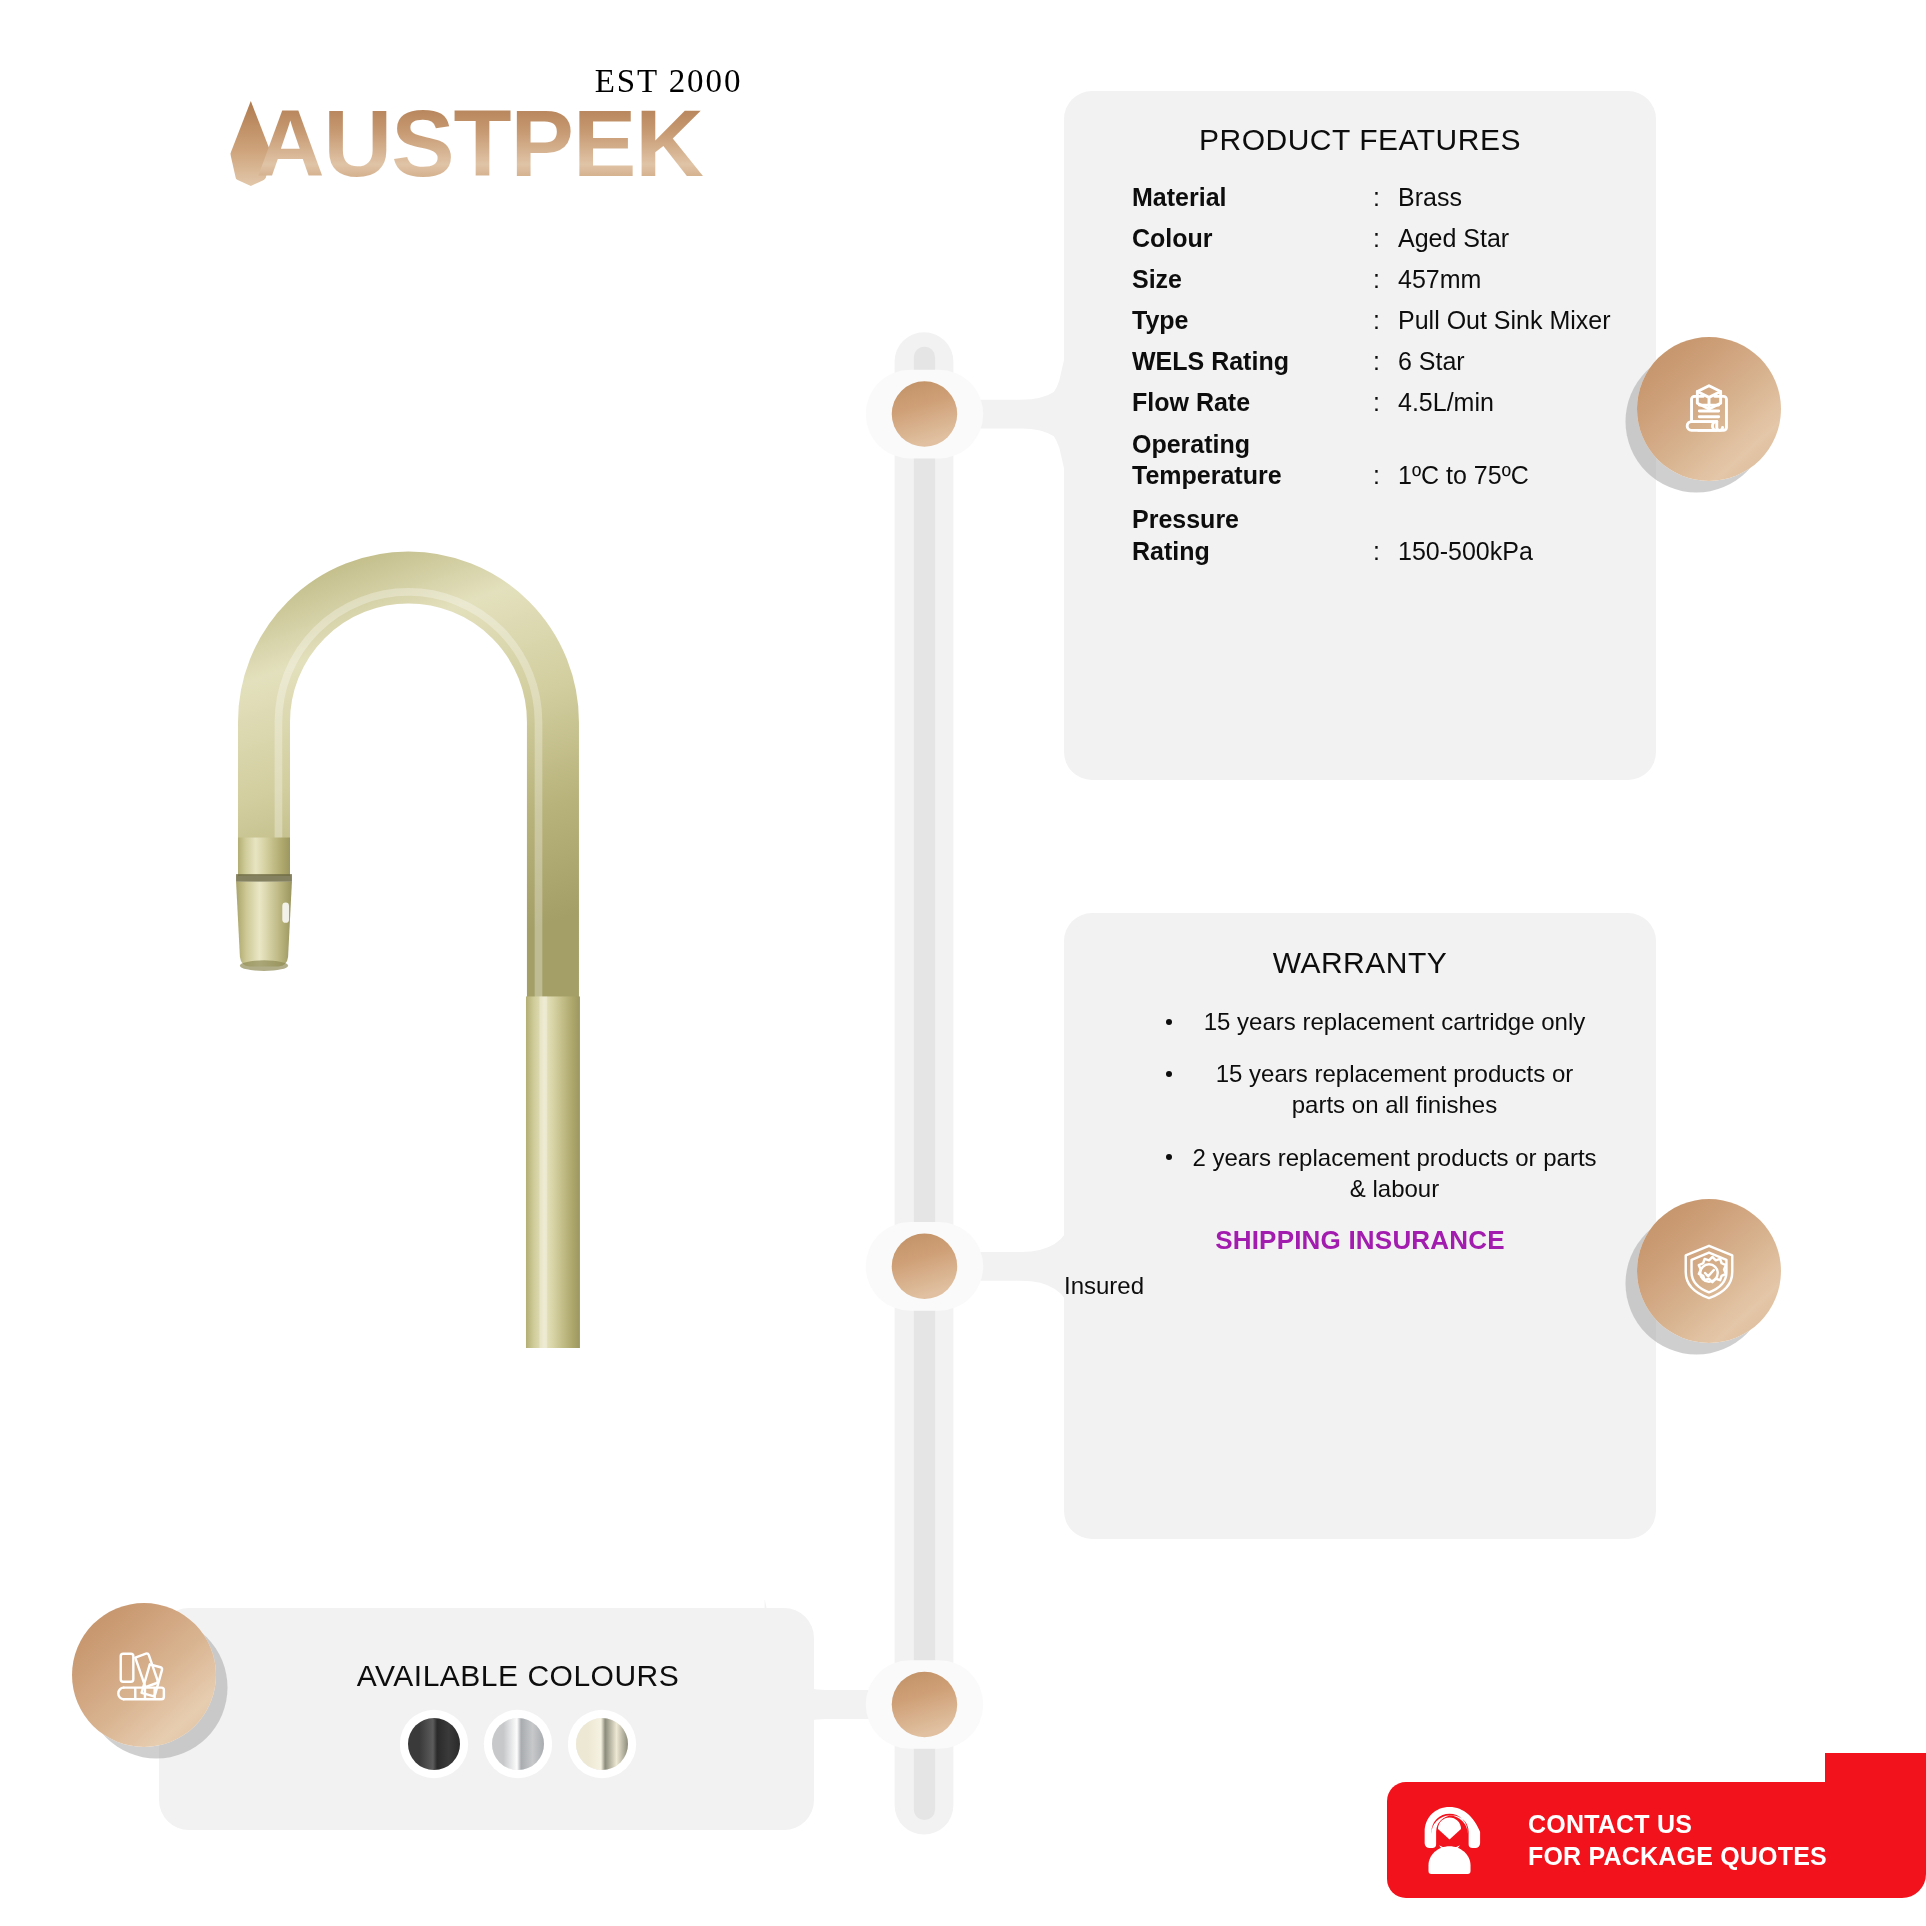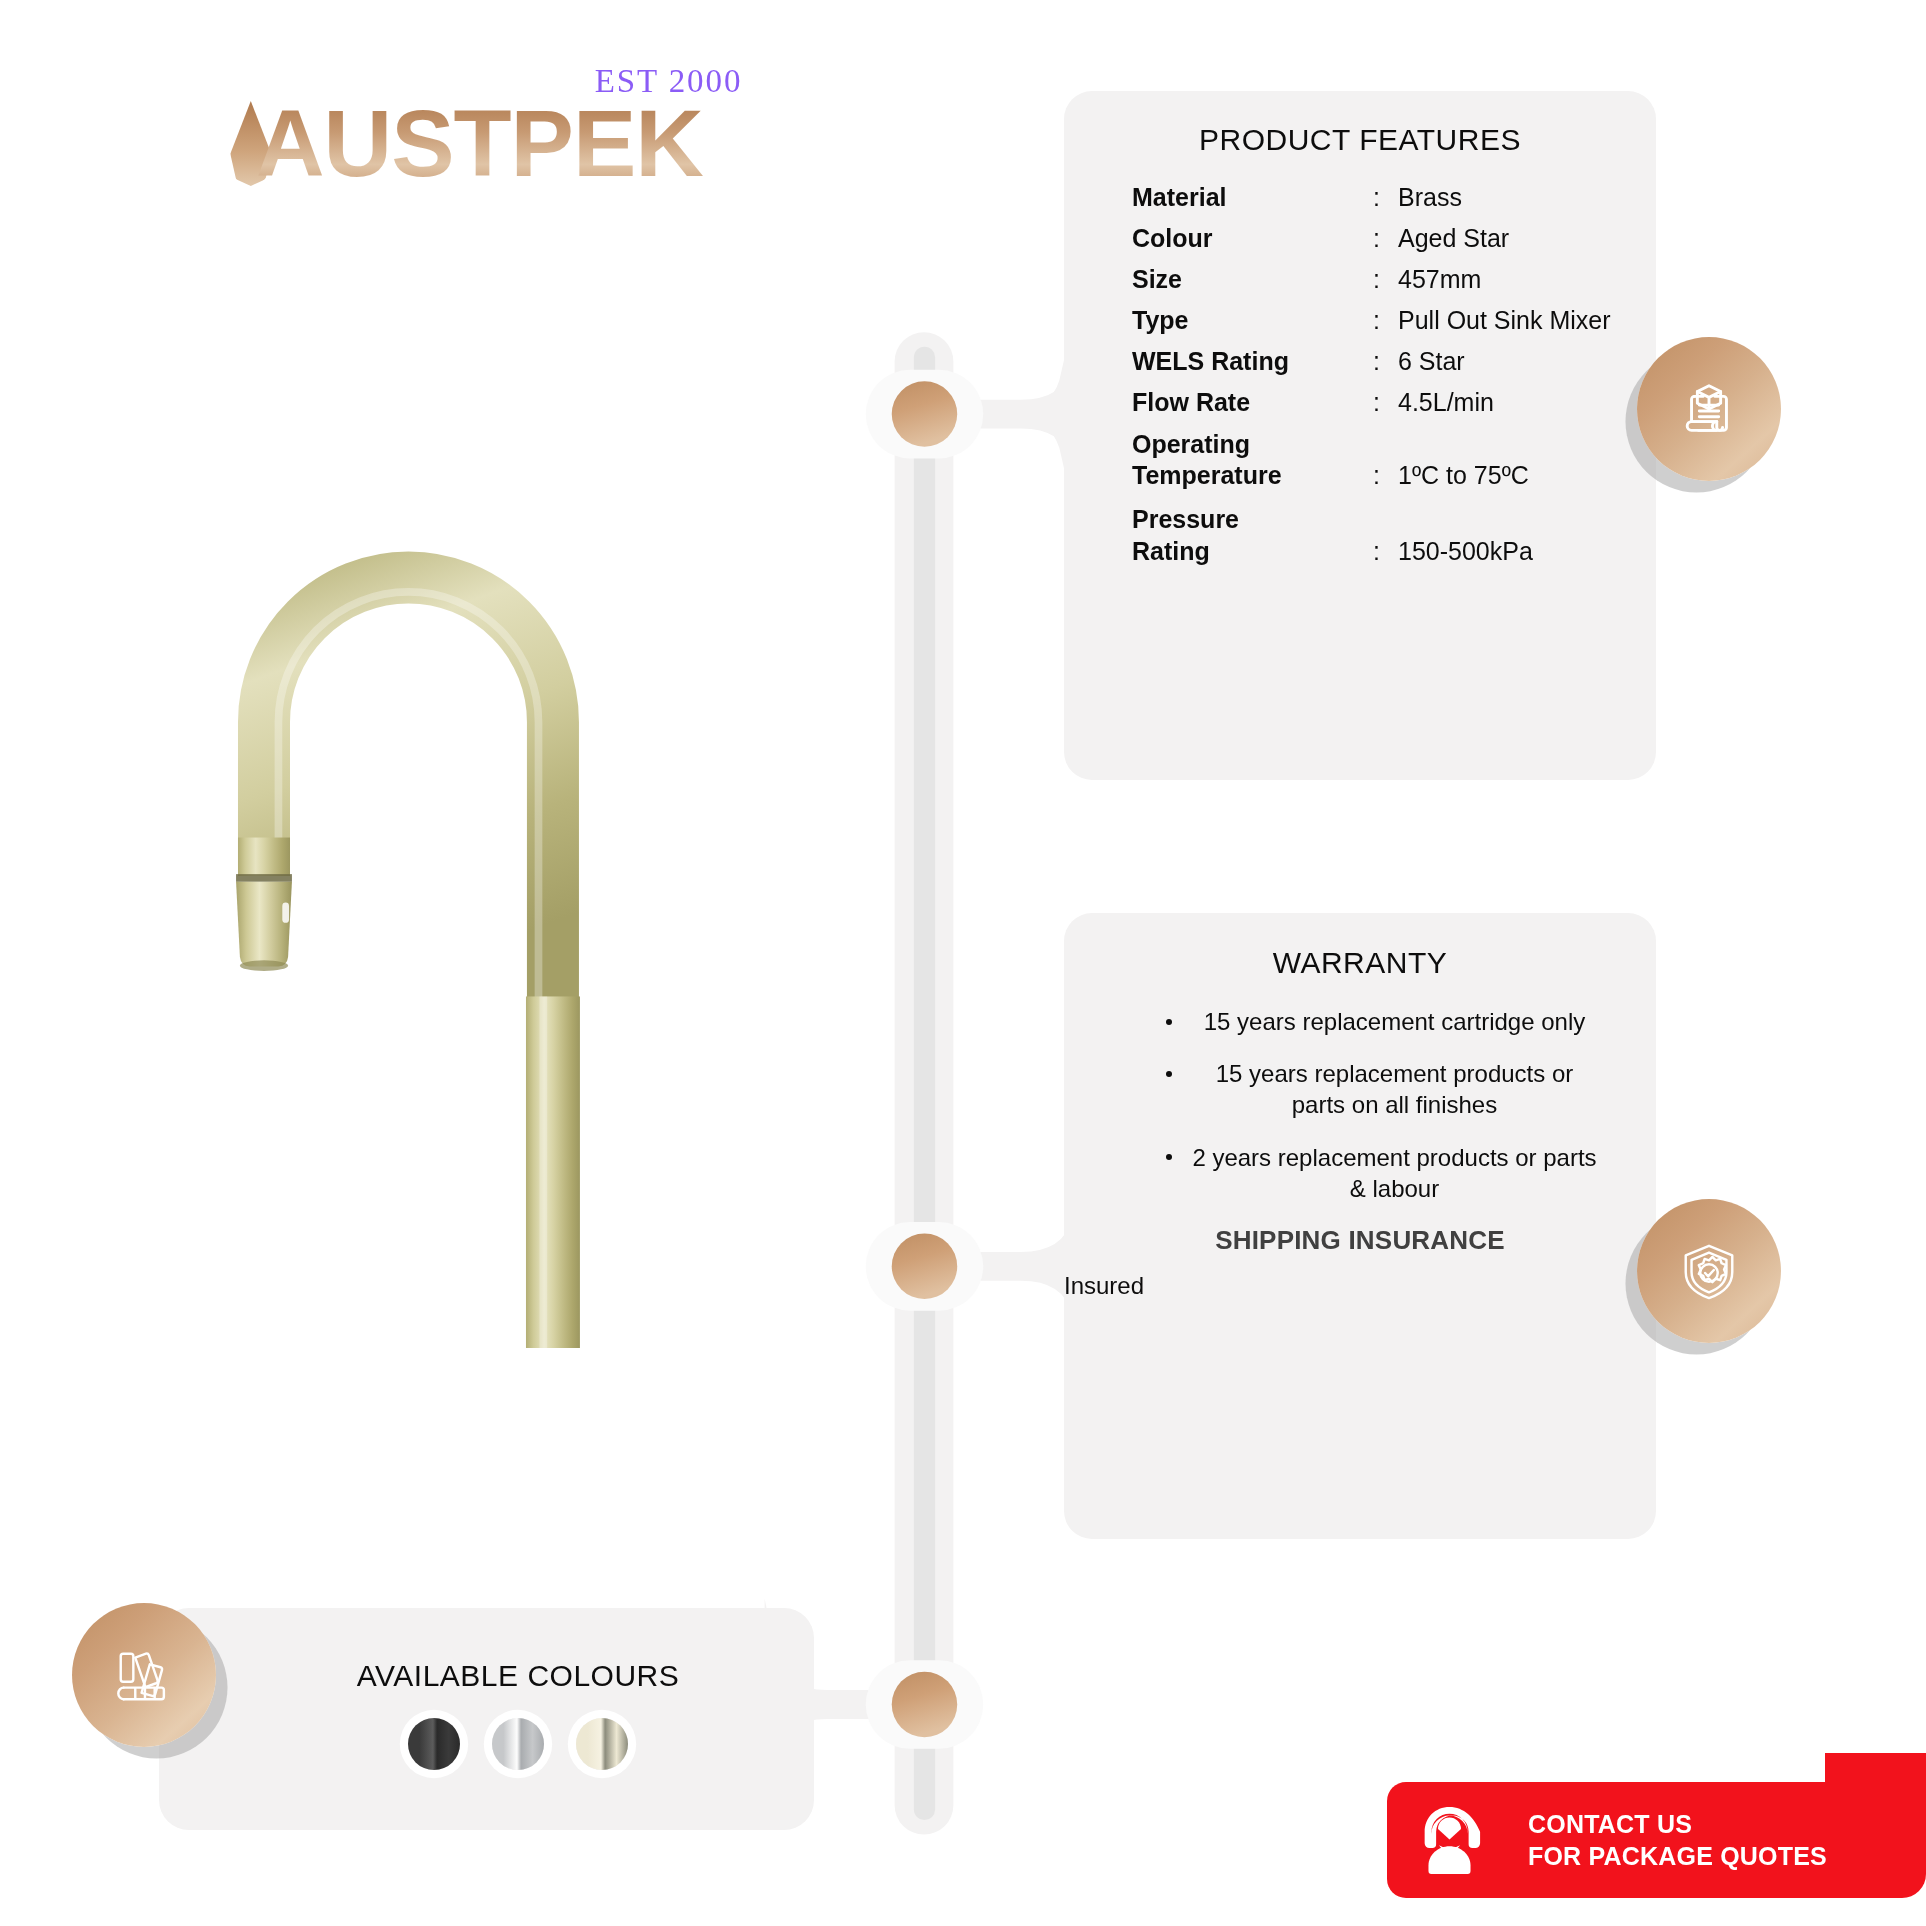--- a/index.html
+++ b/index.html
@@ -10,21 +10,21 @@
     position:relative;
     overflow:hidden;
     -webkit-font-smoothing:antialiased;
   }
 
   
   #logo { position:absolute; left:212px; top:63px; width:539px; height:144px; }
   #logo .est {
     position:absolute; right:8.7px; top:0px;
     font-size:33px; letter-spacing:1.9px; font-weight:400;
-    color:#8b5cf6;
+    color:#000000;
     font-family:"Liberation Serif", serif;
   }
   #logo .wordmark {
     position:absolute; left:0px; top:33px;
     font-size:95px; font-weight:700; letter-spacing:-1px;
     line-height:1;
     background:linear-gradient(180deg,#B07A4E 0%,#C79A73 38%,#E0C4A6 72%,#C79A73 100%);
     -webkit-background-clip:text; background-clip:text;
     color:transparent; -webkit-text-fill-color:transparent;
     font-family:"Liberation Sans", sans-serif;
@@ -87,21 +87,21 @@
     color:#0D0D0D;
     margin-bottom:21px;
     padding-left:20px;
   }
   .wrow::before {
     content:"";
     position:absolute; left:0px; top:12.5px;
     width:6.3px; height:6.3px; border-radius:50%;
     background:#0D0D0D;
   }
-  #ship-title { margin-top:12.5px; text-align:center; font-size:26px; font-weight:700; color:#404040; letter-spacing:0.2px;}
+  #ship-title { margin-top:12.5px; text-align:center; font-size:26px; font-weight:700; color:#a21caf; letter-spacing:0.2px;}
   #ship-value { margin-top:16.4px; text-align:left; font-size:24px; font-weight:400; color:#0D0D0D; }
 
   
   #colours-title { margin-top:51px; text-align:center; font-size:30px; letter-spacing:0.5px; color:#0D0D0D; padding-left:63px;}
   #swatches { margin-top:25px; display:flex; justify-content:center; gap:32px; padding-left:63px;}
   .swatch {
     width:52px; height:52px; border-radius:50%;
     box-shadow:0 0 0 8.2px #ffffff, 0 2.4px 6.3px rgba(0,0,0,0.11);
   }
 

